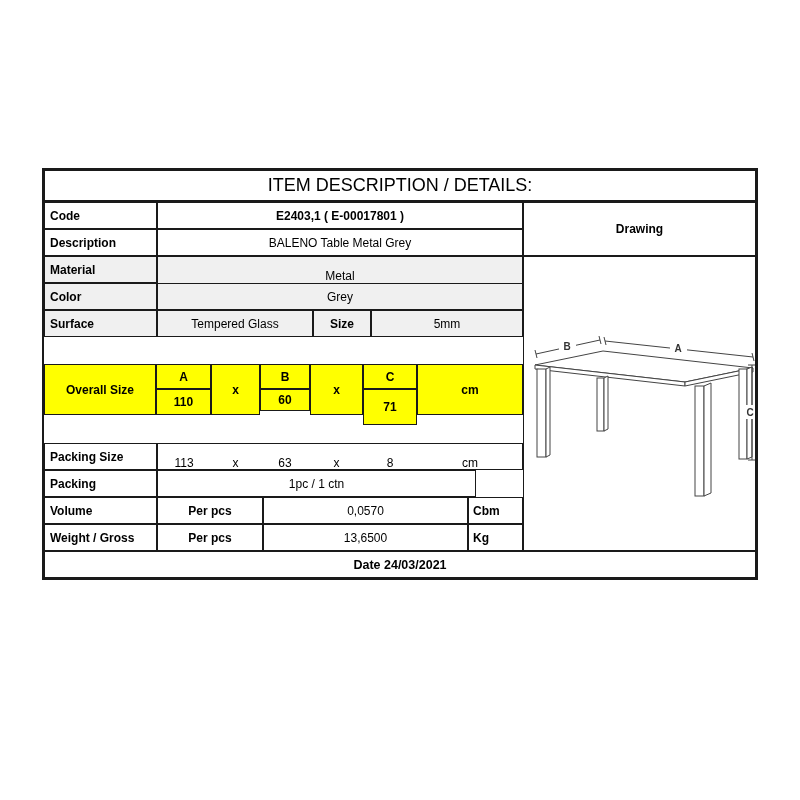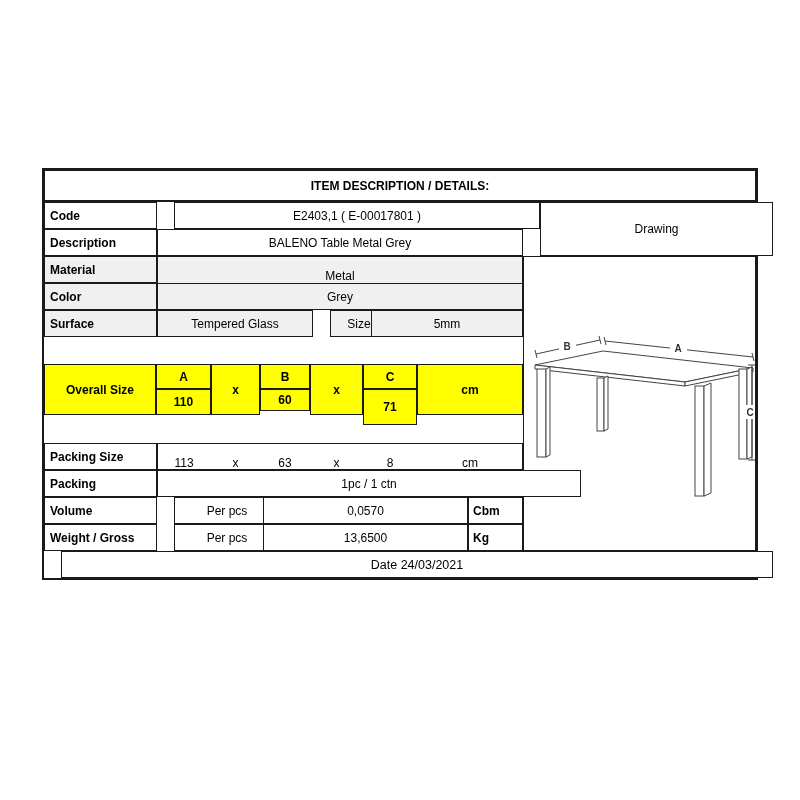--- a/index.html
+++ b/index.html
@@ -1,24 +1,24 @@
 <!DOCTYPE html>
 <html><head>
 <meta charset="utf-8">
 <style>
   html,body{margin:0;padding:0;background:#ffffff;}
   body{width:800px;height:800px;position:relative;font-family:"Liberation Sans",sans-serif;color:#000;}
   .spec{position:absolute;left:42px;top:168px;width:716px;height:412px;border:2px solid #1a1a1a;box-sizing:border-box;background:#fff;}
   .cell{position:absolute;border:1px solid #1a1a1a;box-sizing:border-box;display:flex;align-items:center;justify-content:center;font-size:12px;background:#fff;overflow:hidden;}
   .label{justify-content:flex-start;padding-left:5px;font-weight:bold;}
-  .bold{font-weight:normal;margin-left:17px;}
+  .bold{font-weight:bold;}
   .shade{background:#f0f0f0;}
   .yellow{background:#ffff00;font-weight:bold;}
   .unit{justify-content:flex-start;padding-left:4px;font-weight:bold;}
-  .title{font-size:12px;font-weight:bold;border-bottom-width:2px;}
+  .title{font-size:18px;font-weight:normal;border-bottom-width:2px;}
   .psgrid{display:grid;grid-template-columns:54px 49px 50px 53px 54px 106px;align-items:center;padding:12px;}
   .psgrid span{text-align:center;}
   svg text{font-family:"Liberation Sans",sans-serif;font-size:10px;font-weight:bold;fill:#333;}
 </style>
 </head>
 <body>
 
 <div class="spec">
 
   <div class="cell title" style="left:0;top:0;width:712px;height:32px;">ITEM DESCRIPTION / DETAILS:</div>
@@ -107,21 +107,21 @@
   <div class="cell psgrid" style="left:113px;top:273px;width:366px;height:27px;">
     <span>113</span>
     <span>x</span>
     <span>63</span>
     <span>x</span>
     <span>8</span>
     <span>cm</span>
   </div>
 
   <div class="cell label" style="left:0;top:300px;width:113px;height:27px;">Packing</div>
-  <div class="cell" style="left:113px;top:300px;width:424px;height:27px;">1pc / 1 ctn</div>
+  <div class="cell" style="left:113px;top:300px;width:319px;height:27px;">1pc / 1 ctn</div>
 
   <div class="cell label" style="left:0;top:327px;width:113px;height:27px;">Volume</div>
   <div class="cell bold" style="left:113px;top:327px;width:106px;height:27px;">Per pcs</div>
   <div class="cell" style="left:219px;top:327px;width:205px;height:27px;">0,0570</div>
   <div class="cell unit" style="left:424px;top:327px;width:55px;height:27px;">Cbm</div>
 
   <div class="cell label" style="left:0;top:354px;width:113px;height:27px;">Weight / Gross</div>
   <div class="cell bold" style="left:113px;top:354px;width:106px;height:27px;">Per pcs</div>
   <div class="cell" style="left:219px;top:354px;width:205px;height:27px;">13,6500</div>
   <div class="cell unit" style="left:424px;top:354px;width:55px;height:27px;">Kg</div>

